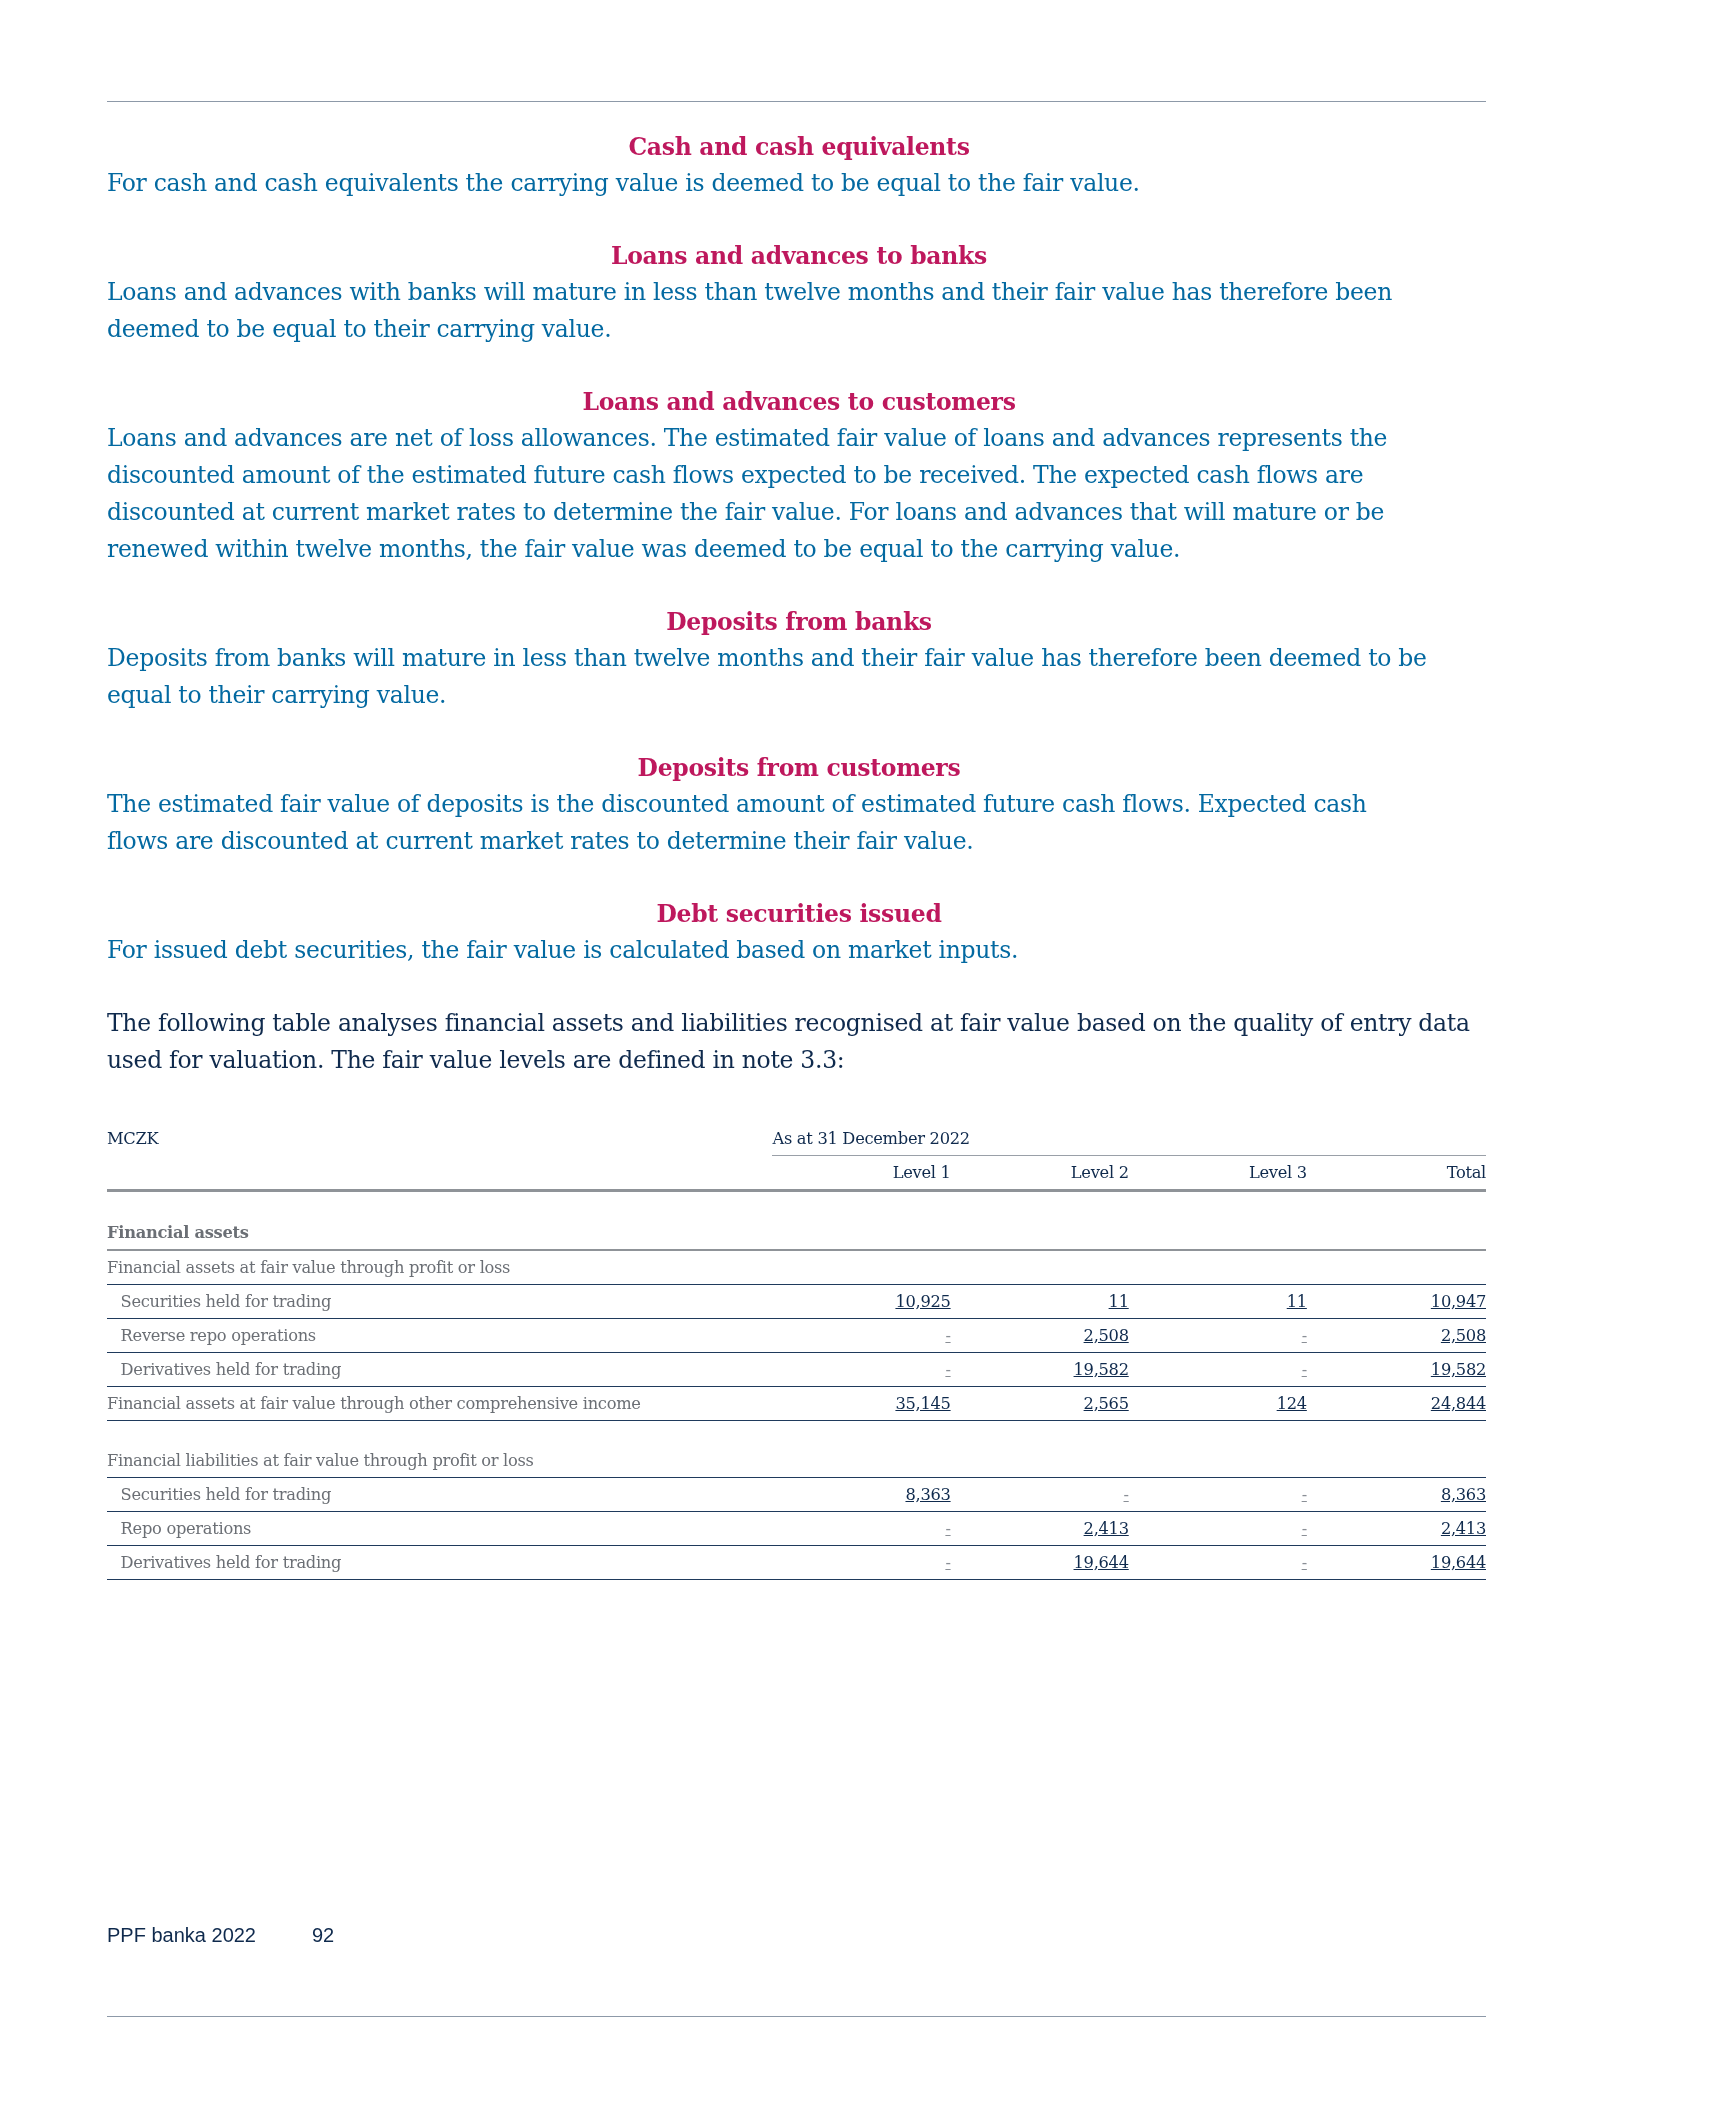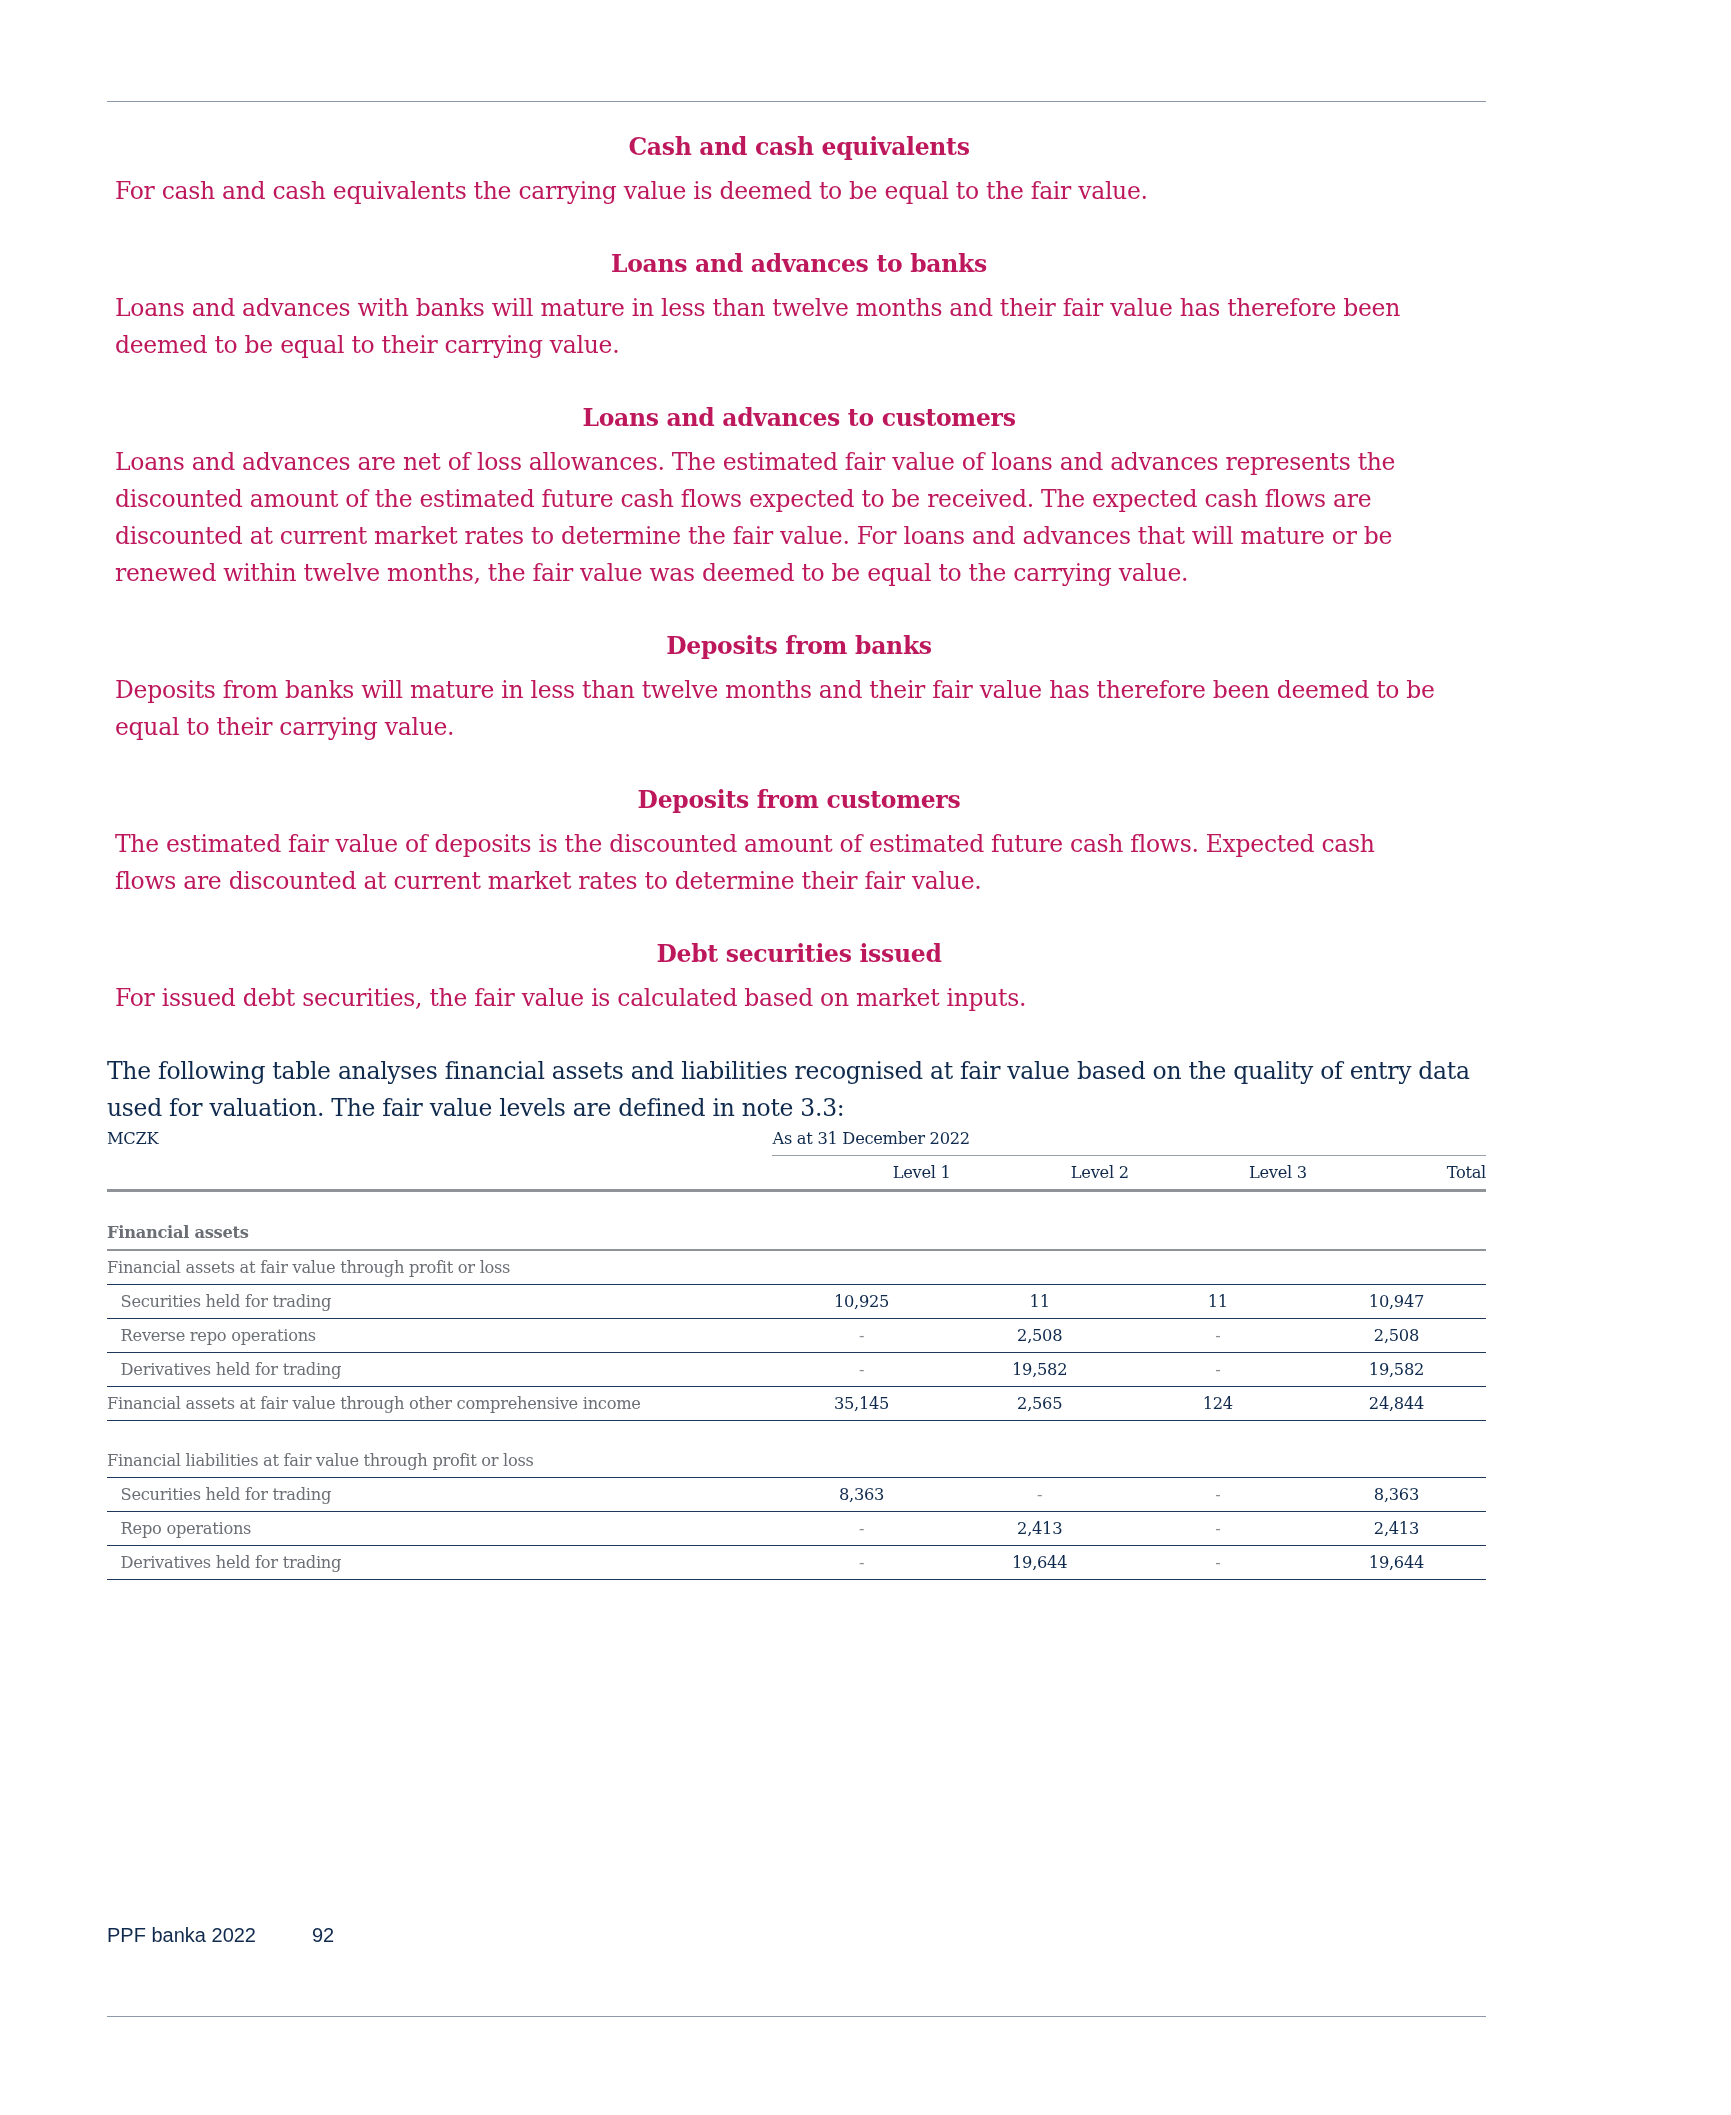--- a/index.html
+++ b/index.html
@@ -1,25 +1,25 @@
 <!DOCTYPE html>
 <html style="font-size:14.5px"><head>
 <meta charset="utf-8">
 <style>
   html,body{margin:0;padding:0;background:#fff;}
   body{width:1731px;height:2116px;position:relative;font-family:"DejaVu Serif","Liberation Serif",serif;color:#0f2a4d;}
   .top-rule{position:absolute;left:107px;width:1379px;top:101px;border-top:1.8px solid #8d99a8;}
   .content{position:absolute;left:107px;top:129px;width:1384px;}
   .section{margin-bottom:36px;}
   .section h2{margin:0;font-size:23.5px;line-height:36px;font-weight:bold;color:#be185d;letter-spacing:-0.3px;text-align:center;}
-  .section p{margin:8px;font-size:23.5px;line-height:37px;color:#be185d;letter-spacing:-0.3px;}
+  .section p{margin:0;font-size:23.5px;line-height:37px;color:#0369a1;letter-spacing:-0.3px;}
   .intro{margin:0;font-size:23.5px;line-height:37px;letter-spacing:-0.3px;}
   table{position:absolute;left:107px;top:1122px;width:1379px;border-collapse:collapse;font-size:16.3px;letter-spacing:-0.3px;}
   td,th{padding:0;height:33px;font-weight:normal;}
-  .num{text-align:center;color:#0f2a4d;}
+  .num{text-align:right;color:#0f2a4d;text-decoration:underline;}
   .dash{color:#8a8f96;}
   .lbl{color:#6b6f75;}
   .indent{padding-left:13.6px;}
   .unit{color:#0f2a4d;text-align:left;vertical-align:middle;}
   .period{text-align:left;color:#0f2a4d;border-bottom:1.8px solid #9aa0a8;}
   .colhdr th{text-align:right;color:#0f2a4d;border-bottom:3.6px solid #8f9398;}
   .spacer td{height:23.5px;}
   .sect td{font-weight:bold;color:#6b6f75;border-bottom:2.7px solid #8f9398;}
   .sub td{border-bottom:1.8px solid #1f3a5c;margin-top:16px;}
   .row td{border-bottom:1.8px solid #1f3a5c;}

